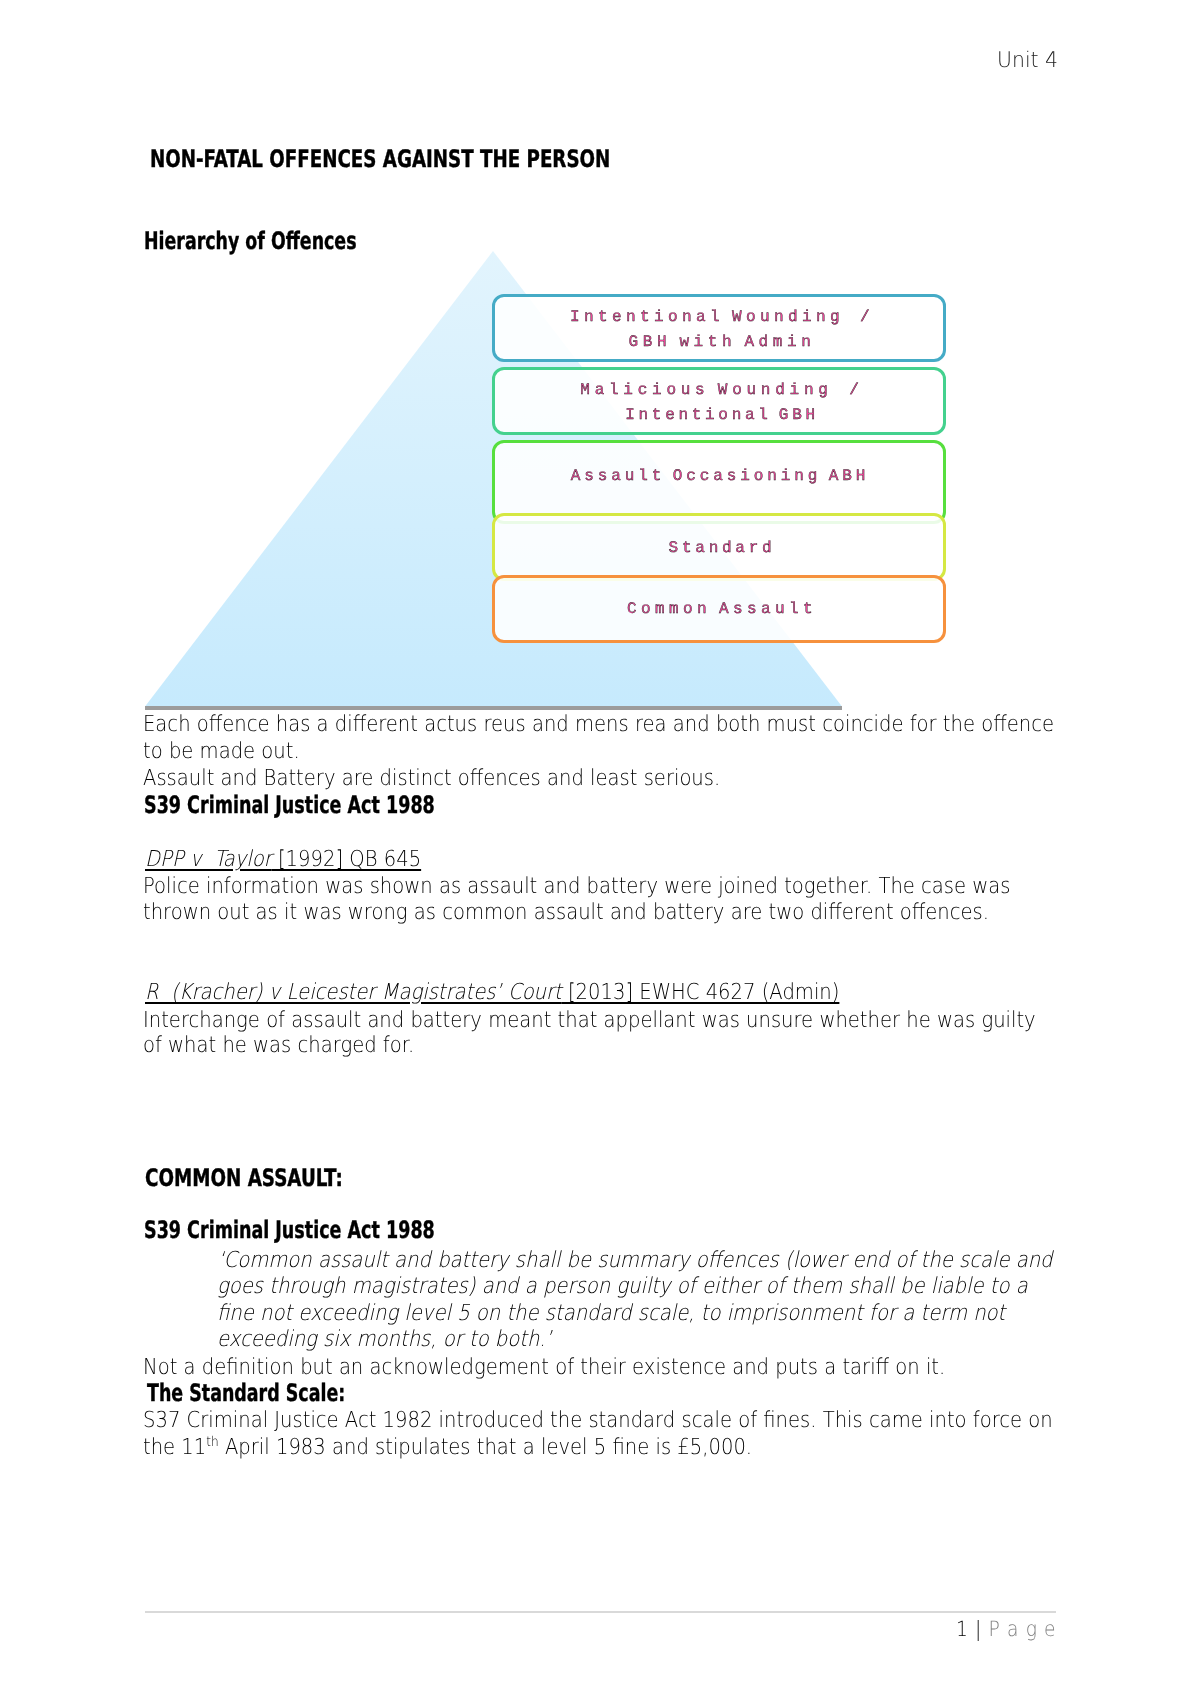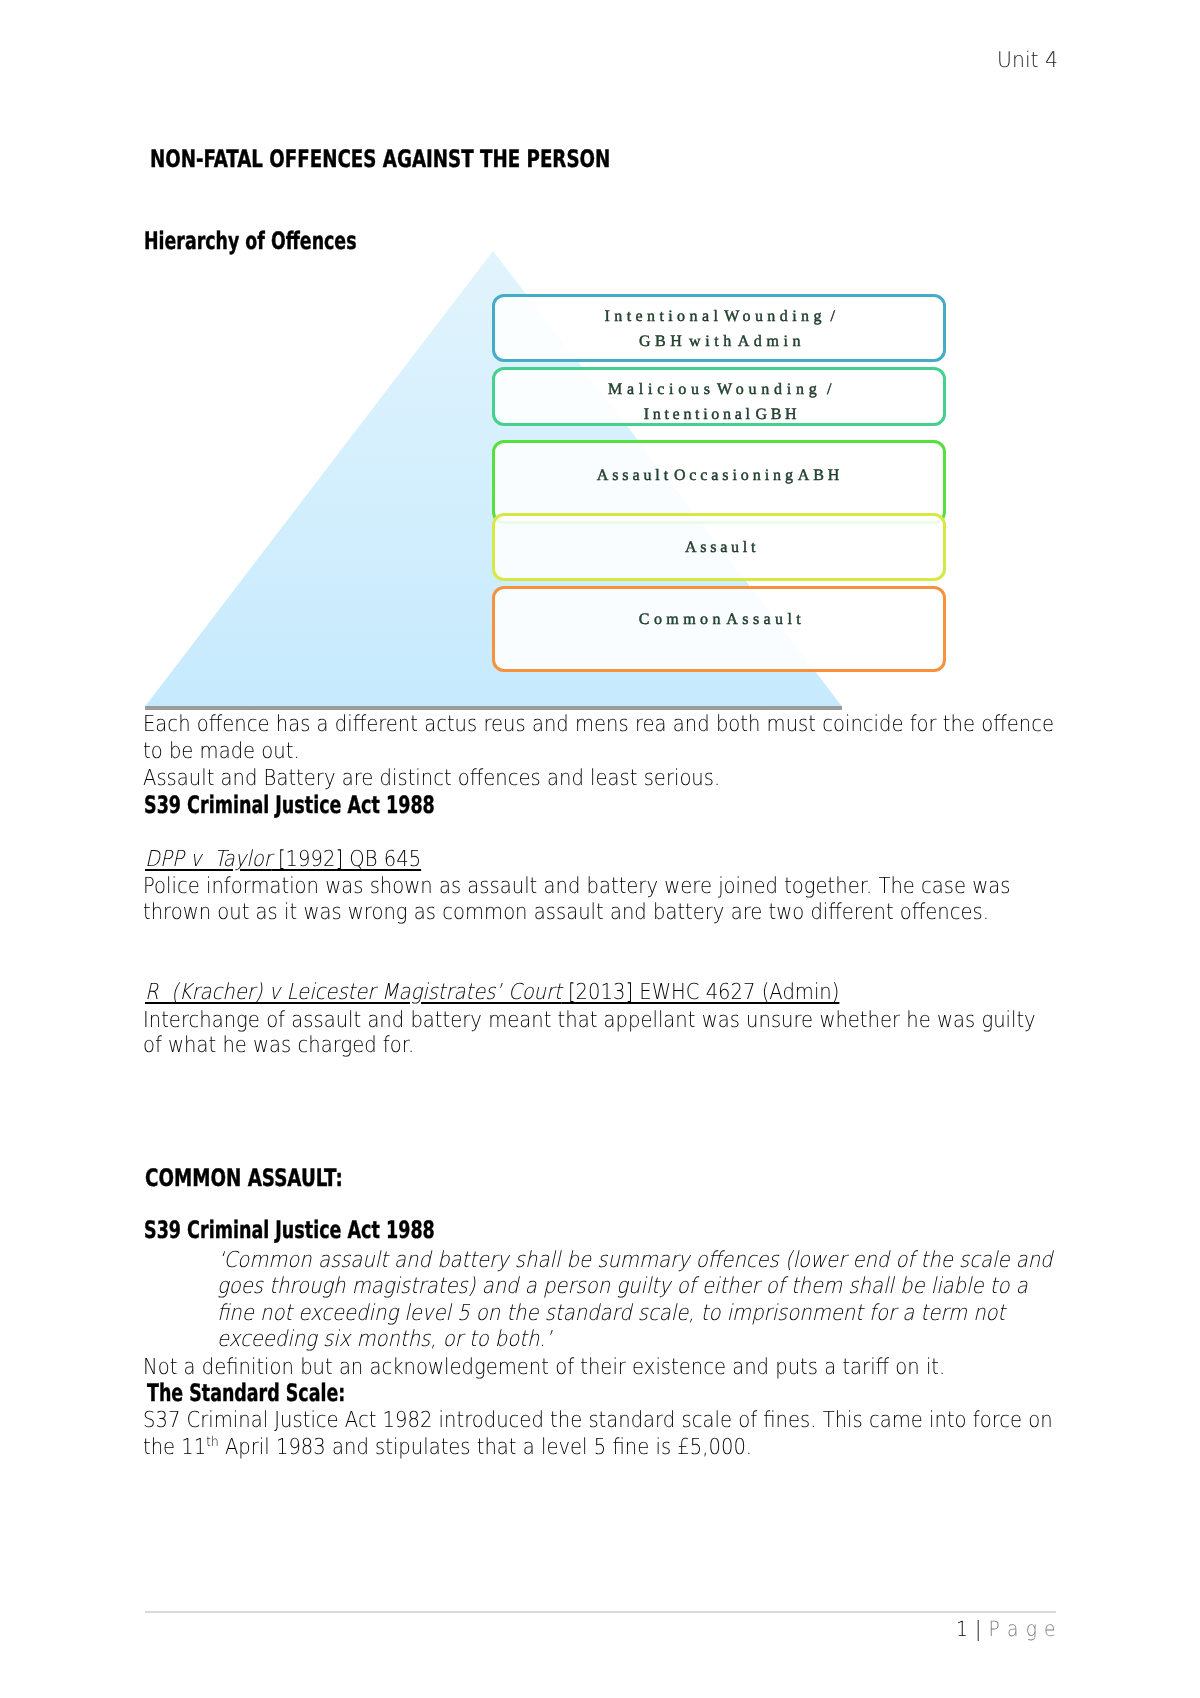--- a/index.html
+++ b/index.html
@@ -7,21 +7,21 @@
 .page{position:relative;width:1200px;height:1698px;overflow:hidden;background:#fff;}
 .t{position:absolute;white-space:pre;transform-origin:left top;}
 .hdr{font-family:"DejaVu Sans Light","DejaVu Sans",sans-serif;font-weight:400;font-size:21.5px;color:#1a1a1a;transform:scaleX(0.95);}
 .hd{font-family:"DejaVu Sans Condensed","DejaVu Sans",sans-serif;font-weight:700;font-size:24px;color:#000;-webkit-text-stroke:0.4px #000;}
 .bd{font-family:"DejaVu Sans Light","DejaVu Sans",sans-serif;font-weight:400;font-size:22px;color:#000;transform:scaleX(0.89);}
 .it{font-style:italic;}
 .ul{text-decoration:underline;text-underline-offset:3px;}
 .tri{position:absolute;left:145px;top:250px;}
 .boxwrap{position:absolute;left:492px;top:294px;}
 .box{position:absolute;left:0;width:454px;box-sizing:border-box;border:3px solid;border-radius:12px;background:rgba(255,255,255,0.88);}
-.boxtxt{box-sizing:border-box;padding-left:6px;font-family:Liberation Serif, serif;font-weight:400;font-size:16px;color:#14532d;-webkit-text-stroke:0.4px #1c1c1c;word-spacing:-6px;white-space:pre;text-align:center;line-height:24.6px;width:100%;position:absolute;left:0;}
+.boxtxt{box-sizing:border-box;padding-left:6px;font-family:Liberation Mono, monospace;font-weight:400;font-size:16px;color:#ec4899;-webkit-text-stroke:0.4px #1c1c1c;word-spacing:-6px;white-space:pre;text-align:center;line-height:24.6px;width:100%;position:absolute;left:0;}
 .boxtxt span{display:inline-block;white-space:pre;}
 .grayline{position:absolute;left:145px;top:705.6px;width:697px;height:4.2px;background:#9c9c9c;}
 .fline{position:absolute;left:145px;top:1611px;width:911px;height:2px;background:#d9d9d9;}
 .fnum{font-family:"DejaVu Sans Light","DejaVu Sans",sans-serif;font-size:21px;color:#7f7f7f;letter-spacing:0.7px;transform:scaleX(0.89);}
 .fnum b{font-weight:400;color:#000;}
 sup{font-size:0.62em;vertical-align:super;line-height:0;}
 </style>
 </head>
 <body>
 
@@ -41,30 +41,30 @@
     </linearGradient>
       </defs>
     <polygon points="348,1 697,456.5 0,456.5" fill="url(#trg)"></polygon>
   </svg>
   <div class="grayline"></div>
 
   <div class="boxwrap">
     <div class="box" style="top:0px;height:68px;border-color:#45abc6">
       <div class="boxtxt" style="top:8px"><span style="letter-spacing:4.4px">Intentional Wounding  /</span><br><span style="letter-spacing:4.6px">GBH with Admin</span></div>
     </div>
-    <div class="box" style="top:73px;height:59px;border-color:#44d18e">
+    <div class="box" style="top:73px;height:68px;border-color:#44d18e">
       <div class="boxtxt" style="top:8px"><span style="letter-spacing:4.75px">Malicious Wounding  /</span><br><span style="letter-spacing:3.7px">Intentional GBH</span></div>
     </div>
     <div class="box" style="top:146px;height:84px;border-color:#57df3e">
       <div class="boxtxt" style="top:21px;letter-spacing:3.9px;padding-left:2px">Assault Occasioning ABH</div>
     </div>
     <div class="box" style="top:219px;height:68px;border-color:#d5e843">
-      <div class="boxtxt" style="top:20px;letter-spacing:3.75px">Assault</div>
+      <div class="boxtxt" style="top:20px;letter-spacing:3.75px">Standard</div>
     </div>
-    <div class="box" style="top:292px;height:86px;border-color:#f6913d">
+    <div class="box" style="top:281px;height:68px;border-color:#f6913d">
       <div class="boxtxt" style="top:19px;letter-spacing:4.4px">Common Assault</div>
     </div>
   </div>
 
   <div class="t bd" style="top:712px;left:143px">Each offence has a different actus reus and mens rea and both must coincide for the offence</div>
   <div class="t bd" style="top:739px;left:143px">to be made out.</div>
   <div class="t bd" style="top:766px;left:143px">Assault and Battery are distinct offences and least serious.</div>
 
   <div class="t hd" style="top:791px;left:144px;transform:scaleX(0.812)">S39 Criminal Justice Act 1988</div>
 

